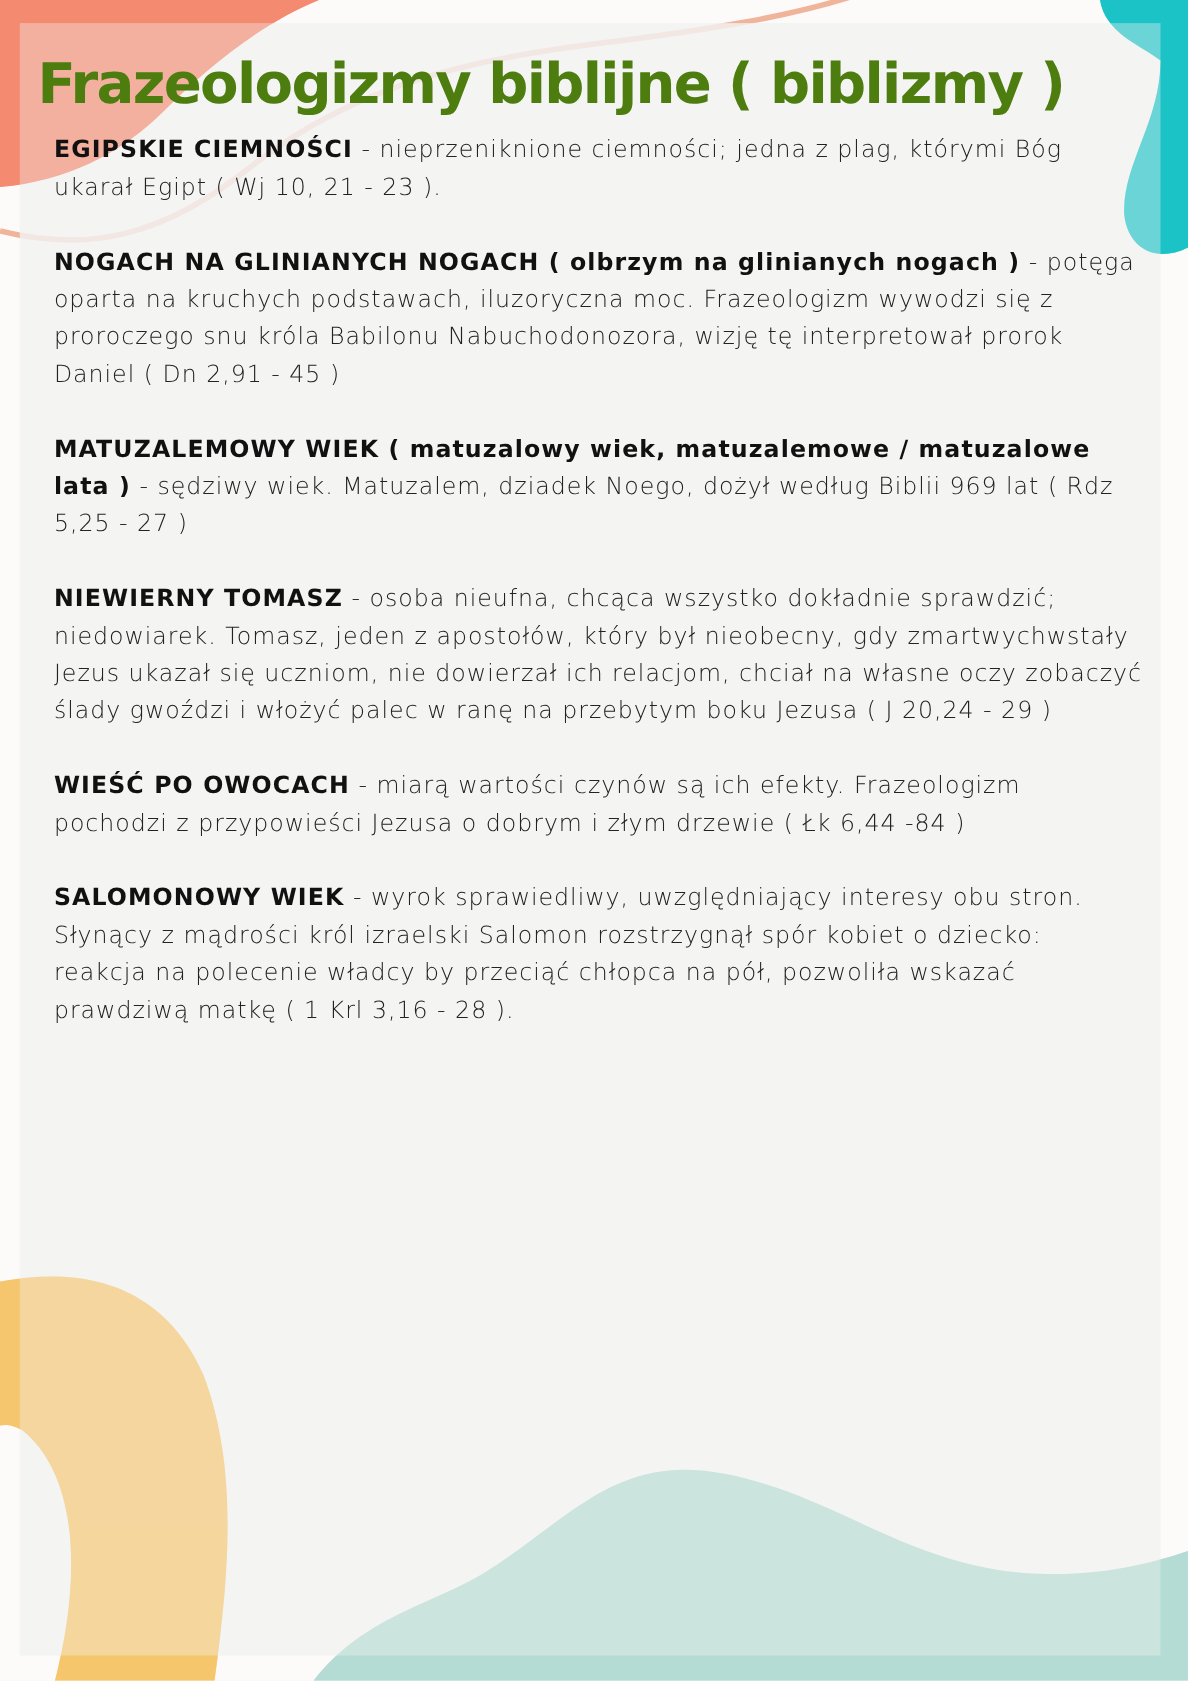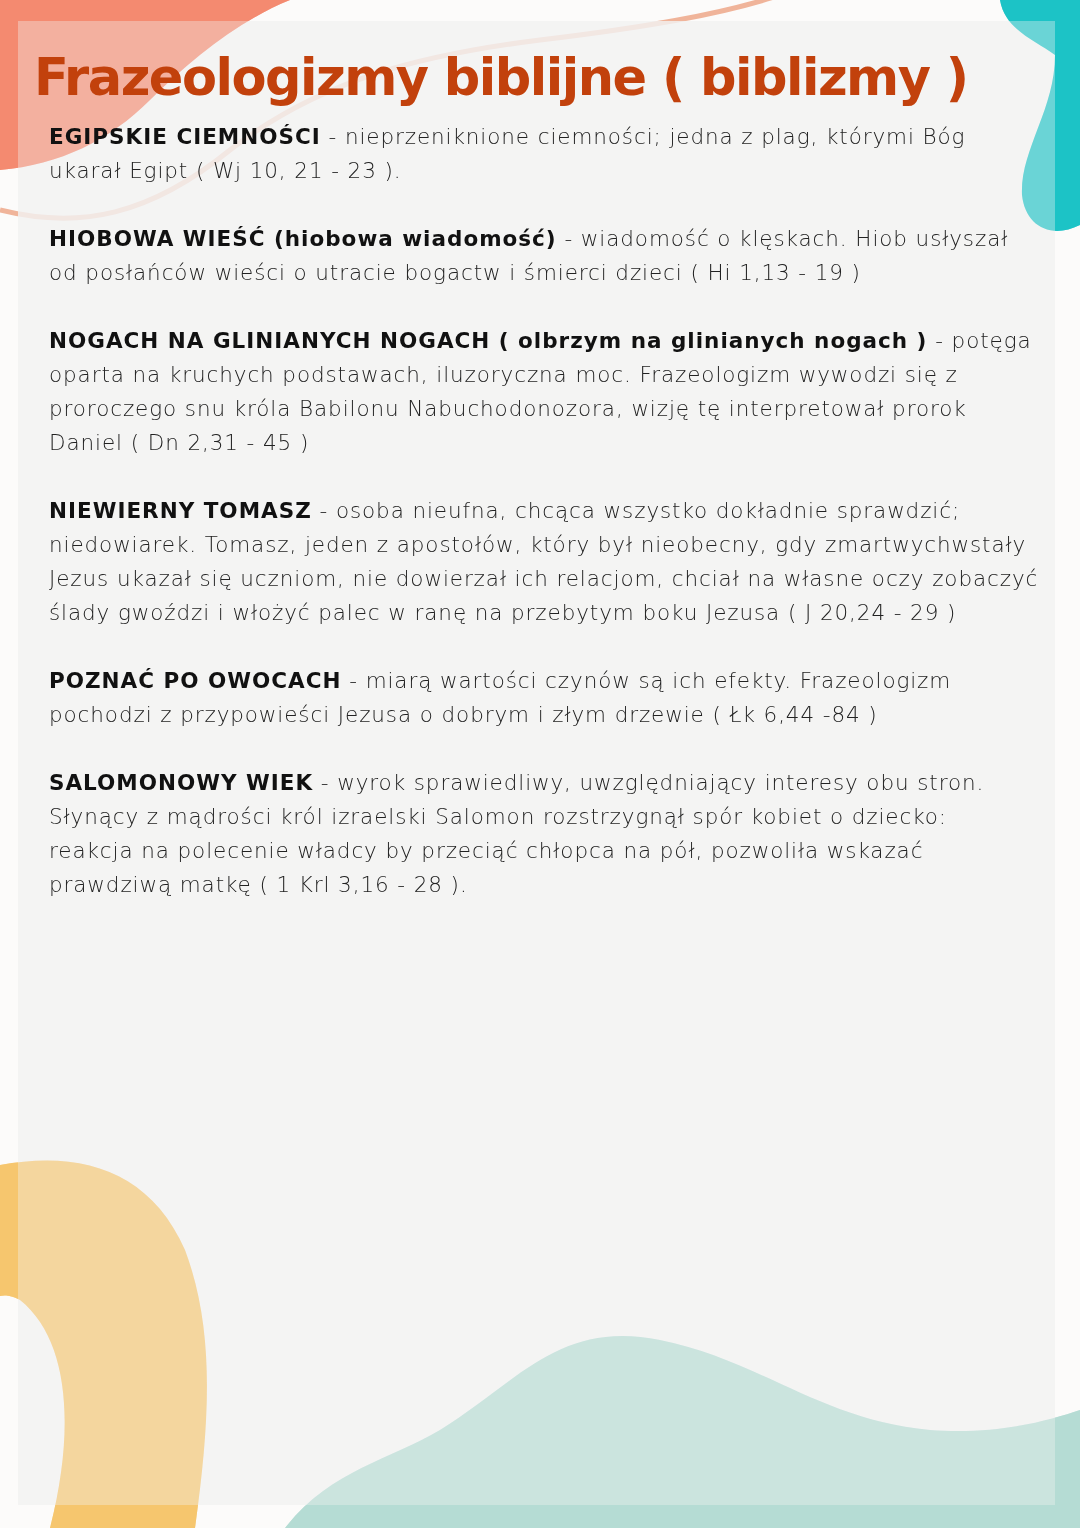--- a/index.html
+++ b/index.html
@@ -15,21 +15,21 @@
     }
     .content {
       position: absolute; left: 49px; top: 40px; width: 990px;
     }
     h1 {
       margin: 0 0 0 -15px;
       font-family: "DejaVu Sans", sans-serif;
       font-weight: bold;
       font-size: 51px;
       letter-spacing: -1.5px;
-      color: #c2410c;
+      color: #4d7c0f;
       line-height: 76px;
       height: 80px;
     }
     .entry {
       font-size: 21.5px;
       line-height: 34px;
       color: #222;
       letter-spacing: 0.9px;
       margin: 0 0 34px 0;
       font-weight: 300;
@@ -61,27 +61,27 @@
   <path d="M0 1165 C80 1150 150 1170 185 1250 C215 1330 210 1420 195 1528 L50 1528 C75 1430 70 1340 20 1300 C10 1295 5 1295 0 1296 Z" fill="#f6c66e"></path>
   <path d="M285 1528 C330 1470 390 1460 440 1430 C520 1380 560 1320 660 1340 C760 1360 820 1420 930 1430 C1000 1435 1050 1420 1080 1410 L1080 1528 Z" fill="#b5dcd4"></path>
 </svg>
 
 <div class="content">
   <h1>Frazeologizmy biblijne ( biblizmy )</h1>
 
   <div class="entries">
     <p class="entry"><span class="term">EGIPSKIE CIEMNOŚCI</span><span class="sep"> - </span><span>nieprzeniknione ciemności; jedna z plag, którymi Bóg ukarał Egipt ( Wj 10, 21 - 23 ).</span></p>
 
-    <p class="entry"><span class="term">HIOBOWA WIEŚĆ (hiobowa wiadomość)</span><span class="sep"> - </span><span>wiadomość o klęskach. Hiob usłyszał od posłańców wieści o utracie bogactw i śmierci dzieci ( Hi 1,13 - 19 )</span></p>
 
 
 
-    <p class="entry"><span class="term">NOGACH NA GLINIANYCH NOGACH ( olbrzym na glinianych nogach )</span><span class="sep"> - </span><span>potęga oparta na kruchych podstawach, iluzoryczna moc. Frazeologizm wywodzi się z proroczego snu króla Babilonu Nabuchodonozora, wizję tę interpretował prorok Daniel ( Dn 2,31 - 45 )</span></p>
+    <p class="entry"><span class="term">NOGACH NA GLINIANYCH NOGACH ( olbrzym na glinianych nogach )</span><span class="sep"> - </span><span>potęga oparta na kruchych podstawach, iluzoryczna moc. Frazeologizm wywodzi się z proroczego snu króla Babilonu Nabuchodonozora, wizję tę interpretował prorok Daniel ( Dn 2,91 - 45 )</span></p>
 
+    <p class="entry"><span class="term">MATUZALEMOWY WIEK ( matuzalowy wiek, matuzalemowe / matuzalowe lata )</span><span class="sep"> - </span><span>sędziwy wiek. Matuzalem, dziadek Noego, dożył według Biblii 969 lat ( Rdz 5,25 - 27 )</span></p>
 
     <p class="entry"><span class="term">NIEWIERNY TOMASZ</span><span class="sep"> - </span><span>osoba nieufna, chcąca wszystko dokładnie sprawdzić; niedowiarek. Tomasz, jeden z apostołów, który był nieobecny, gdy zmartwychwstały Jezus ukazał się uczniom, nie dowierzał ich relacjom, chciał na własne oczy zobaczyć ślady gwoździ i włożyć palec w ranę na przebytym boku Jezusa ( J 20,24 - 29 )</span></p>
 
 
-    <p class="entry"><span class="term">POZNAĆ PO OWOCACH</span><span class="sep"> - </span><span>miarą wartości czynów są ich efekty. Frazeologizm pochodzi z przypowieści Jezusa o dobrym i złym drzewie  ( Łk 6,44 -84 )</span></p>
+    <p class="entry"><span class="term">WIEŚĆ PO OWOCACH</span><span class="sep"> - </span><span>miarą wartości czynów są ich efekty. Frazeologizm pochodzi z przypowieści Jezusa o dobrym i złym drzewie  ( Łk 6,44 -84 )</span></p>
 
     <p class="entry"><span class="term">SALOMONOWY WIEK</span><span class="sep"> - </span><span>wyrok sprawiedliwy, uwzględniający interesy obu stron. Słynący z mądrości król izraelski Salomon rozstrzygnął spór kobiet o dziecko: reakcja na polecenie władcy by przeciąć chłopca na pół, pozwoliła wskazać prawdziwą matkę ( 1 Krl 3,16 - 28 ).</span></p>
   </div>
 </div>
 
 </body></html>

